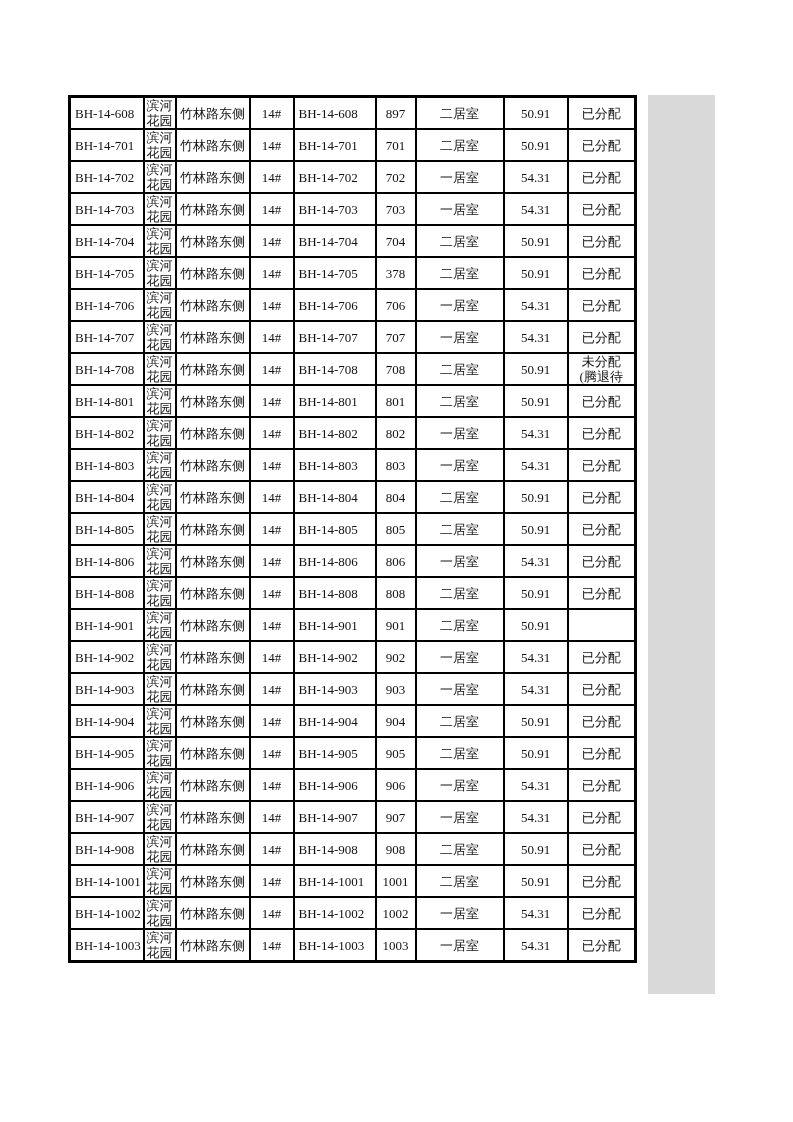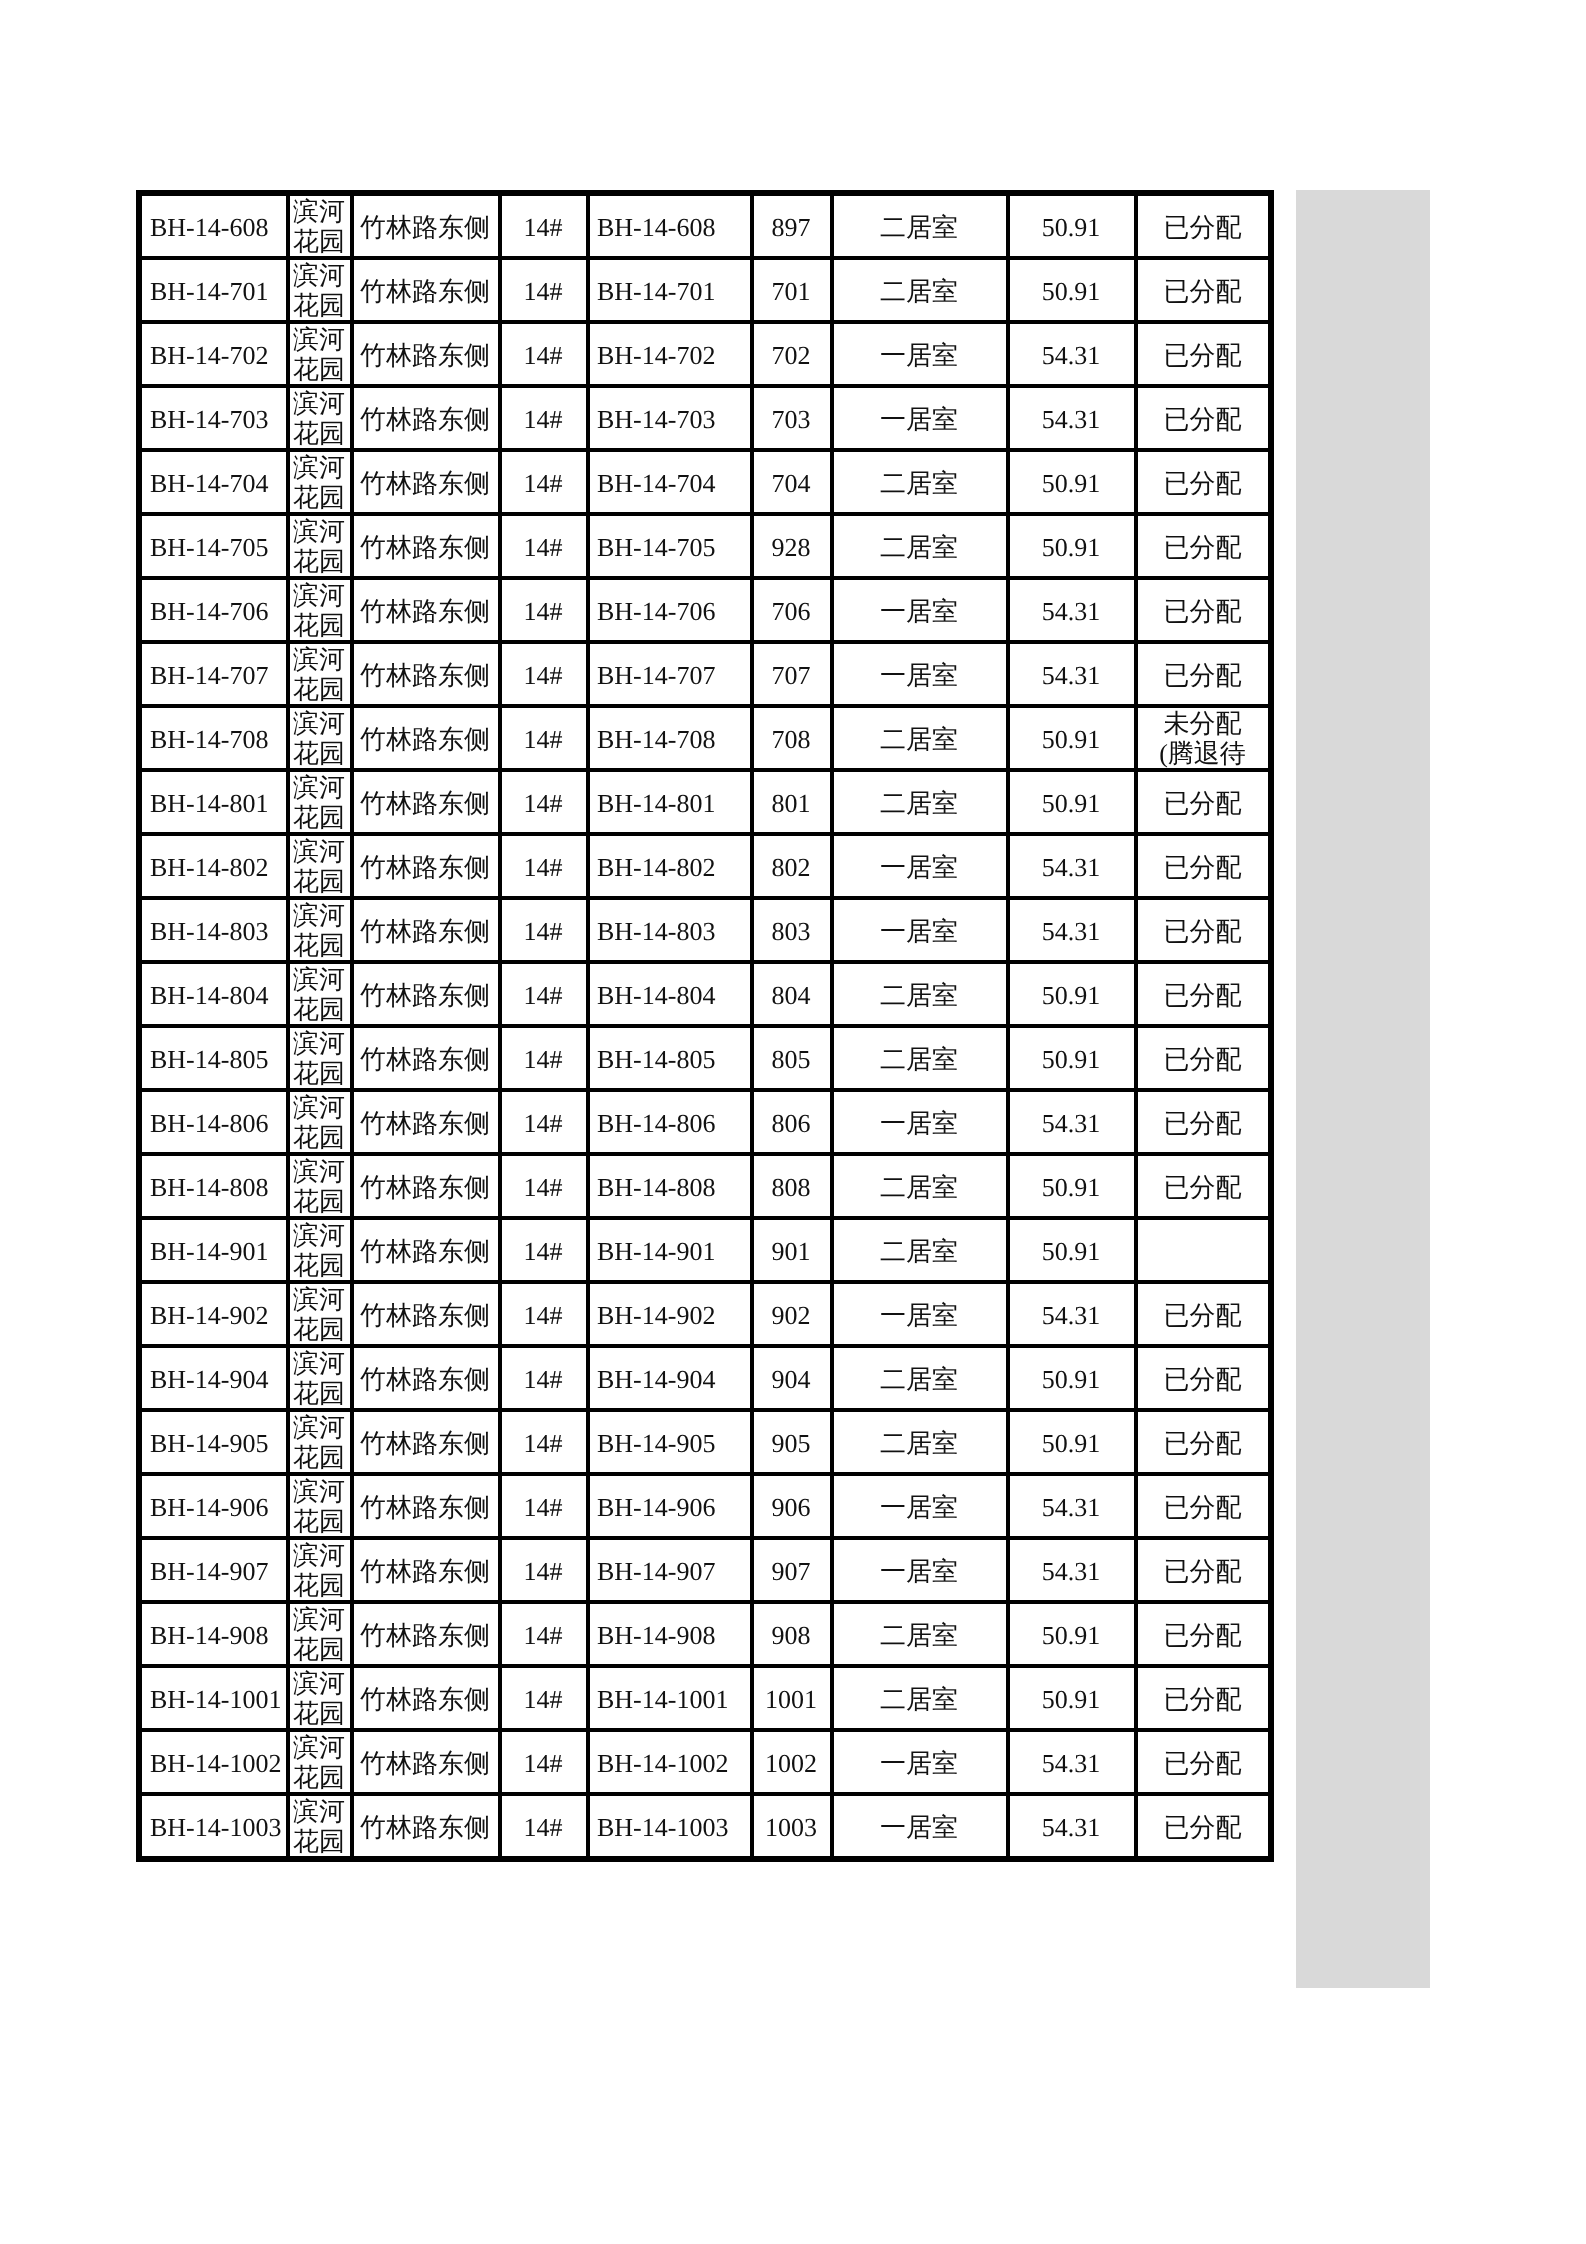--- a/index.html
+++ b/index.html
@@ -112,21 +112,21 @@
           <td>二居室</td>
           <td>50.91</td>
           <td class="status">已分配</td>
         </tr>
         <tr>
           <td class="left">BH-14-705</td>
           <td class="wrap">滨河花园</td>
           <td>竹林路东侧</td>
           <td>14#</td>
           <td class="left">BH-14-705</td>
-          <td>928</td>
+          <td>378</td>
           <td>二居室</td>
           <td>50.91</td>
           <td class="status">已分配</td>
         </tr>
         <tr>
           <td class="left">BH-14-706</td>
           <td class="wrap">滨河花园</td>
           <td>竹林路东侧</td>
           <td>14#</td>
           <td class="left">BH-14-706</td>
@@ -246,20 +246,31 @@
           <td>50.91</td>
           <td class="status"></td>
         </tr>
         <tr>
           <td class="left">BH-14-902</td>
           <td class="wrap">滨河花园</td>
           <td>竹林路东侧</td>
           <td>14#</td>
           <td class="left">BH-14-902</td>
           <td>902</td>
+          <td>一居室</td>
+          <td>54.31</td>
+          <td class="status">已分配</td>
+        </tr>
+        <tr>
+          <td class="left">BH-14-903</td>
+          <td class="wrap">滨河花园</td>
+          <td>竹林路东侧</td>
+          <td>14#</td>
+          <td class="left">BH-14-903</td>
+          <td>903</td>
           <td>一居室</td>
           <td>54.31</td>
           <td class="status">已分配</td>
         </tr>
         <tr>
           <td class="left">BH-14-904</td>
           <td class="wrap">滨河花园</td>
           <td>竹林路东侧</td>
           <td>14#</td>
           <td class="left">BH-14-904</td>

